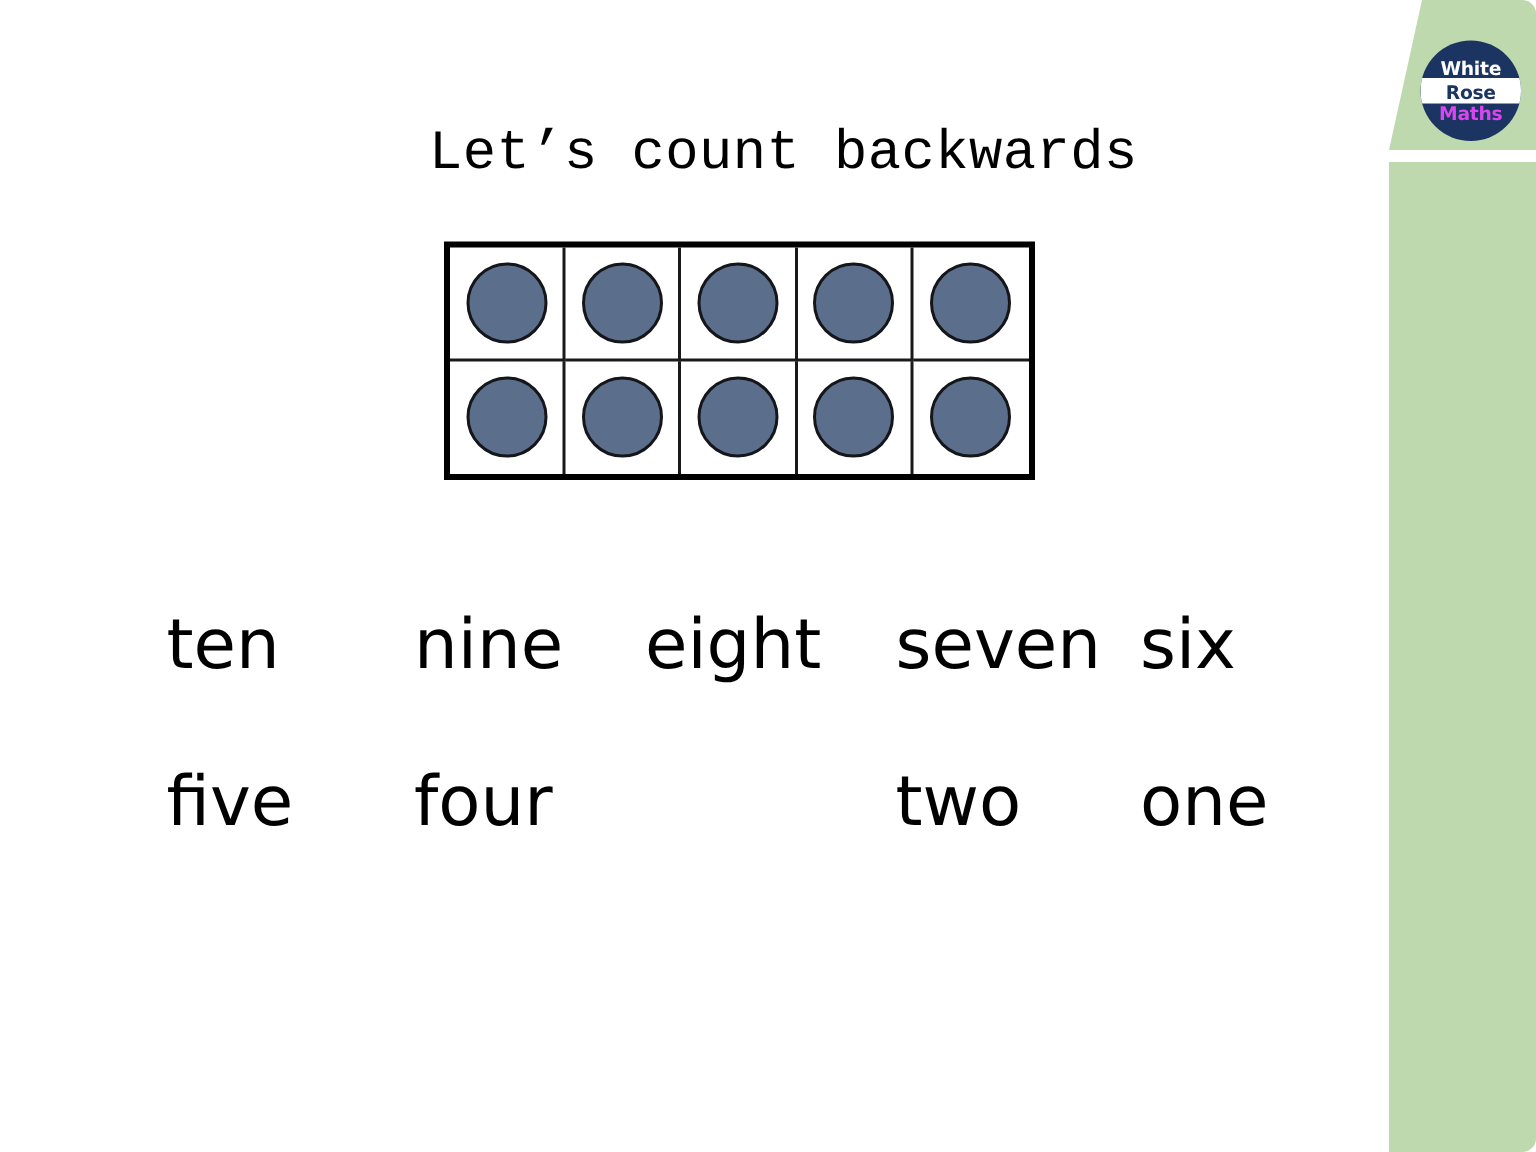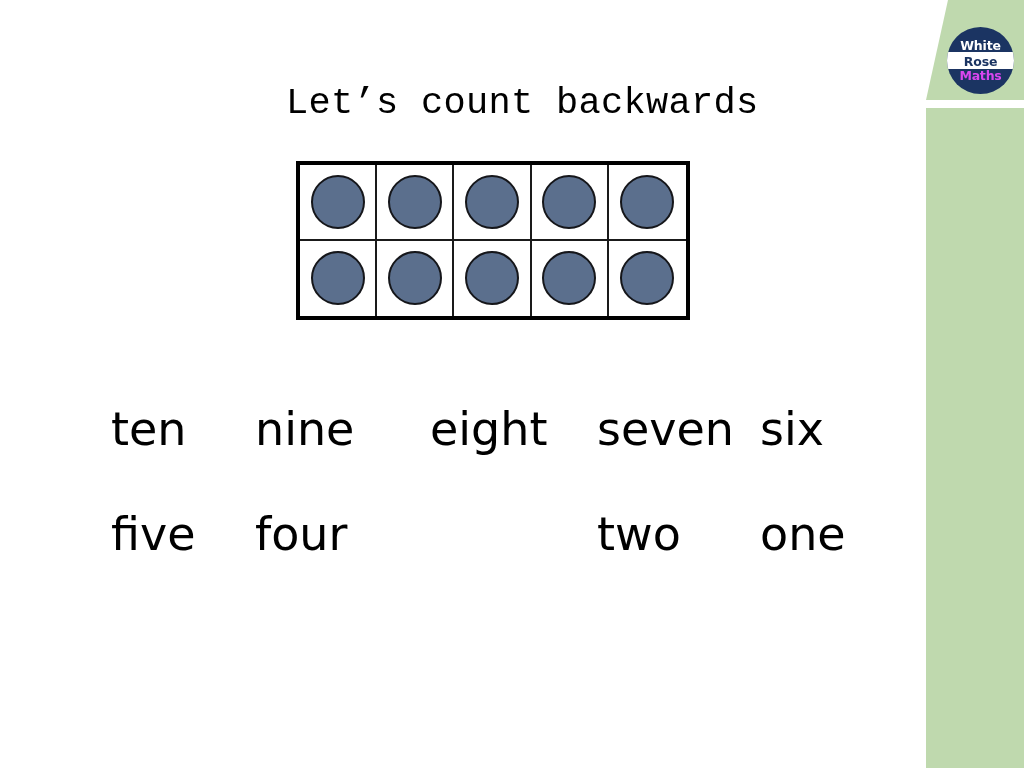--- a/index.html
+++ b/index.html
@@ -13,20 +13,21 @@
     font-family: "DejaVu Sans", sans-serif;
     overflow: hidden;
   }
 
   #slide {
     position: relative;
     width: 1024px;
     height: 768px;
     background: #ffffff;
     overflow: hidden;
+    border-radius: 9px;
   }
 
   
   .green-band-top {
     position: absolute;
     left: 918px;
     top: 0px;
     width: 106px;
     height: 100px;
     background: #bfd9ae;
@@ -138,21 +139,21 @@
   }
   .words-row-1 { top: 406px; }
   .words-row-2 { top: 511px; padding-left: 48px; }
 
   .word {
     position: absolute;
     top: 0;
     line-height: 46px;
   }
   .word-c0 { left: 111px; }
-  .word-c1 { left: 255px; text-align: center; }
+  .word-c1 { left: 276px; text-align: center; }
   .word-c2 { left: 430px; }
   .word-c3 { left: 597px; }
   .word-c4 { left: 760px; }
 </style>
 </head>
 <body>
 
 <div id="slide">
 
   <div class="green-band-top"></div>

